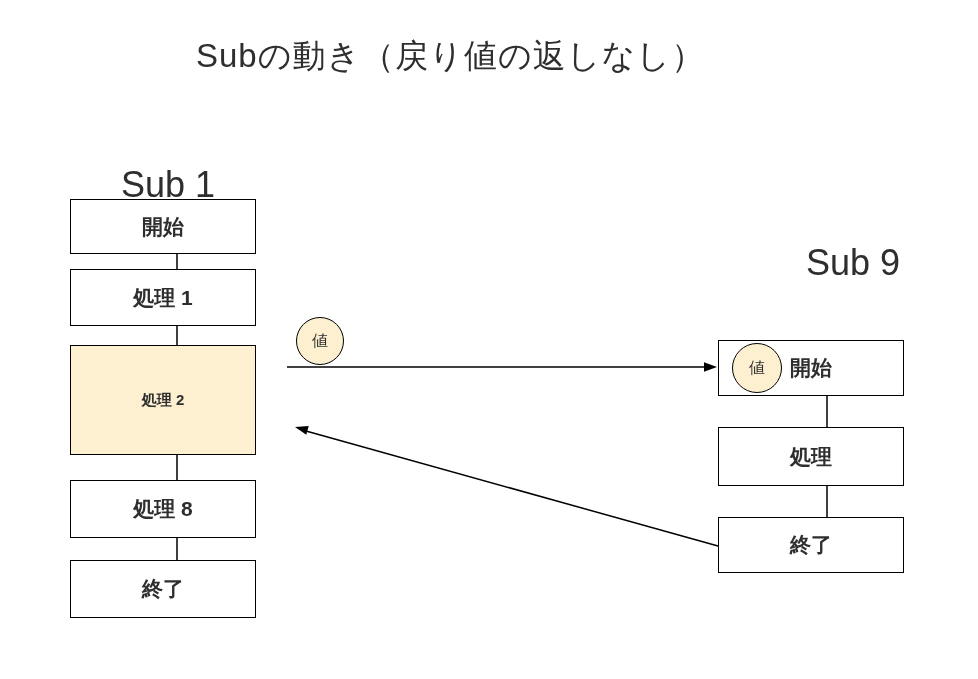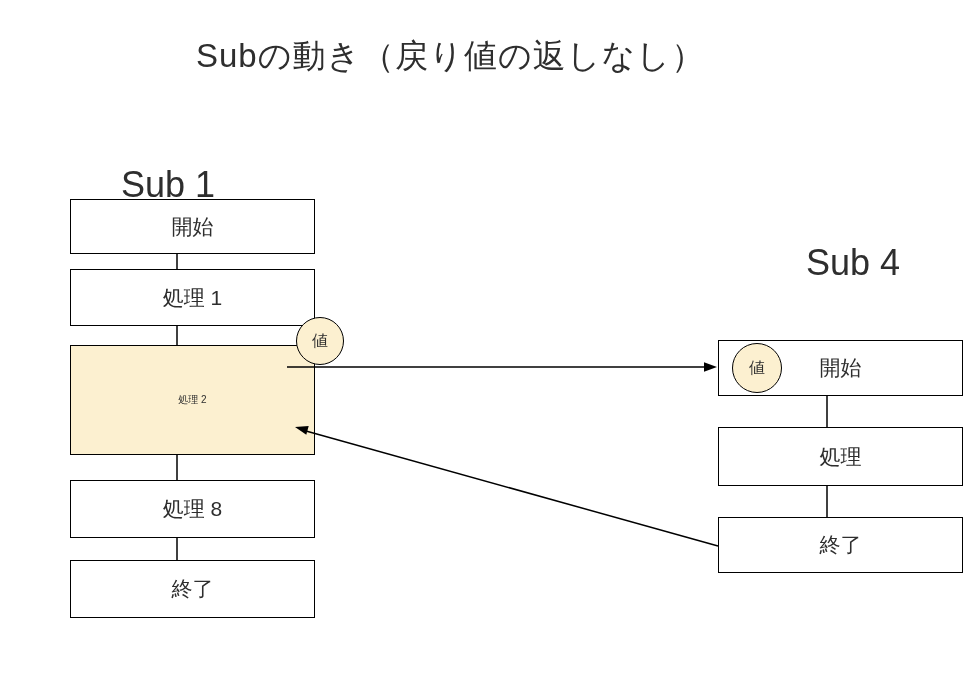--- a/index.html
+++ b/index.html
@@ -32,35 +32,35 @@
     position: absolute;
     font-size: 36px;
     font-weight: 300;
     color: var(--text);
     white-space: nowrap;
   }
   #sub1-heading { left: 121px; top: 140px; margin-top: 24px; }
   #sub2-heading { left: 806px; top: 242px; }
   .flow-node {
     position: absolute;
-    width: 245px;
+    width: 186px;
     border: 1.5px solid var(--line);
     background: var(--background);
     display: flex;
     align-items: center;
     justify-content: center;
     text-align: center;
     font-size: 21px;
-    font-weight: 400;
+    font-weight: 700;
     color: var(--text);
   }
   .flow-node.highlight {
     background: var(--highlight-fill);
     flex-direction: column;
-    font-size: 10px;
+    font-size: 15px;
     line-height: 22px;
   }
   
   #sub1-start    { left: 70px; top: 199px; height: 55px; }
   #sub1-process1 { left: 70px; top: 269px; height: 57px; }
   #sub1-process2 { left: 70px; top: 345px; height: 110px; }
   #sub1-process3 { left: 70px; top: 480px; height: 58px; }
   #sub1-end      { left: 70px; top: 560px; height: 58px; }
   
   #sub2-start    { left: 718px; top: 340px; height: 56px; }
@@ -109,21 +109,21 @@
   <div class="flow-node highlight" id="sub1-process2">
     <span>処理 2</span>
   </div>
   <div class="flow-node" id="sub1-process3">
     <span>処理 8</span>
   </div>
   <div class="flow-node" id="sub1-end">
     <span>終了</span>
   </div>
 
-  <div class="flow-heading" id="sub2-heading">Sub 4</div>
+  <div class="flow-heading" id="sub2-heading">Sub 9</div>
 
   <div class="flow-node" id="sub2-start">
     <span>開始</span>
   </div>
   <div class="flow-node" id="sub2-process">
     <span>処理</span>
   </div>
   <div class="flow-node" id="sub2-end">
     <span>終了</span>
   </div>

